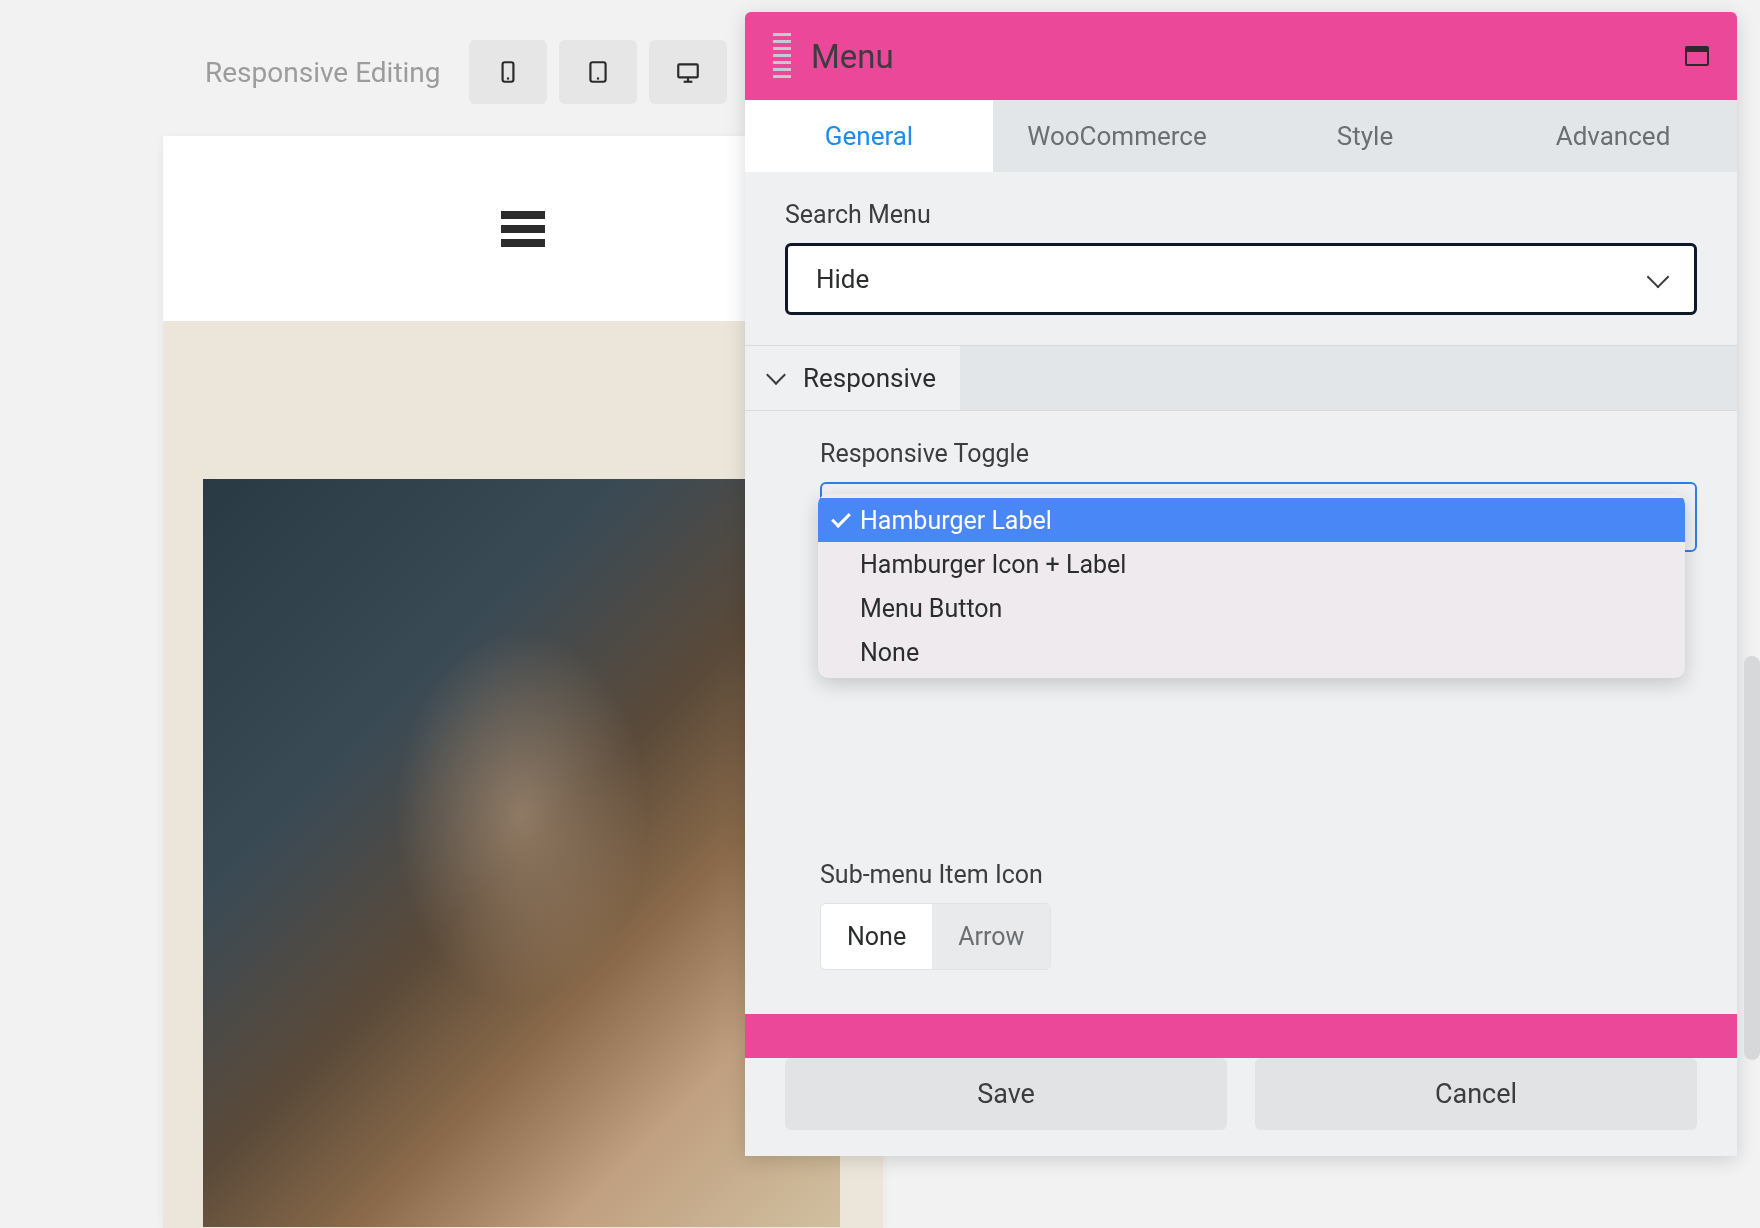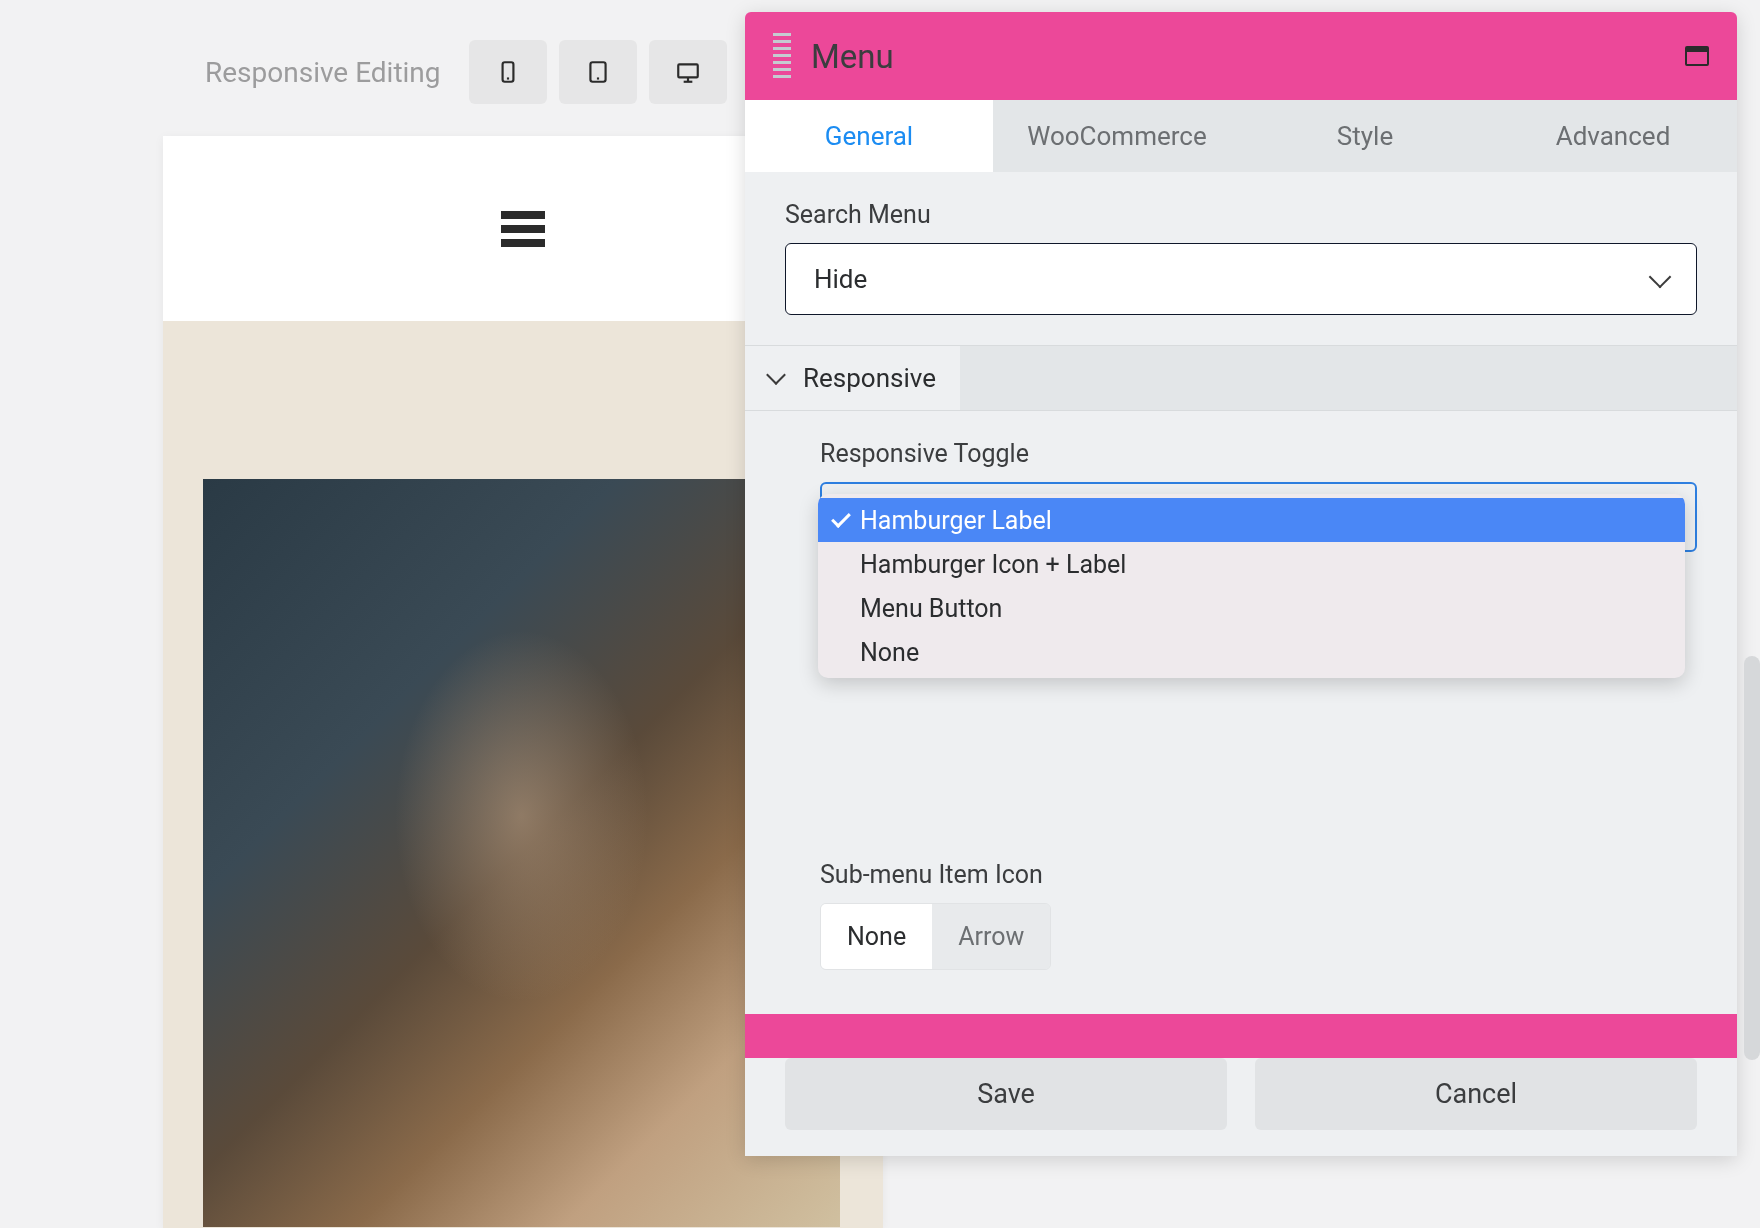--- a/index.html
+++ b/index.html
@@ -90,21 +90,21 @@
 .tab.active { background: #fff; color: #1b8cf2; }
 
 .panel-body { flex: 1; overflow-y: auto; padding: 0; }
 
 .section-plain { padding: 28px 40px 30px 40px; background: #eef0f2; }
 .field-label { font-size: 25px; color: #3b3d3f; margin-bottom: 14px; display: block; }
 .select-box {
   width: 100%;
   height: 72px;
   background: #fff;
-  border: 1px solid #0f172a;
+  border: 3px solid #0f172a;
   border-radius: 6px;
   display: flex; align-items: center;
   padding: 0 28px;
   cursor: pointer;
 }
 .select-box-text { flex: 1; font-size: 26px; color: #2b2d2f; }
 .chev { width: 16px; height: 16px; border-right: 2.5px solid #3b3b3b; border-bottom: 2.5px solid #3b3b3b; transform: rotate(45deg); margin-top: -4px; }
 
 .section-header {
   height: 66px;

